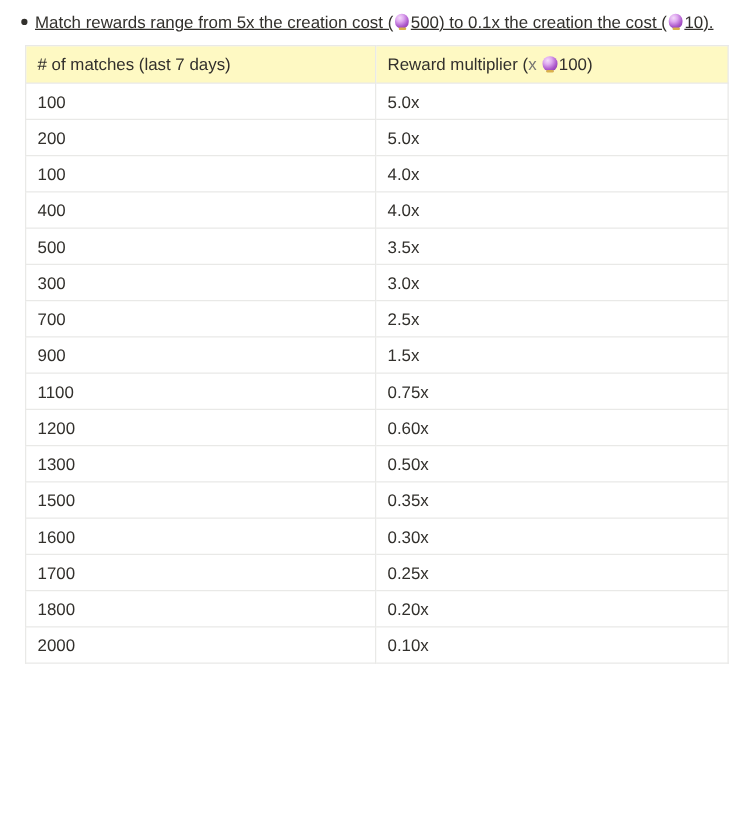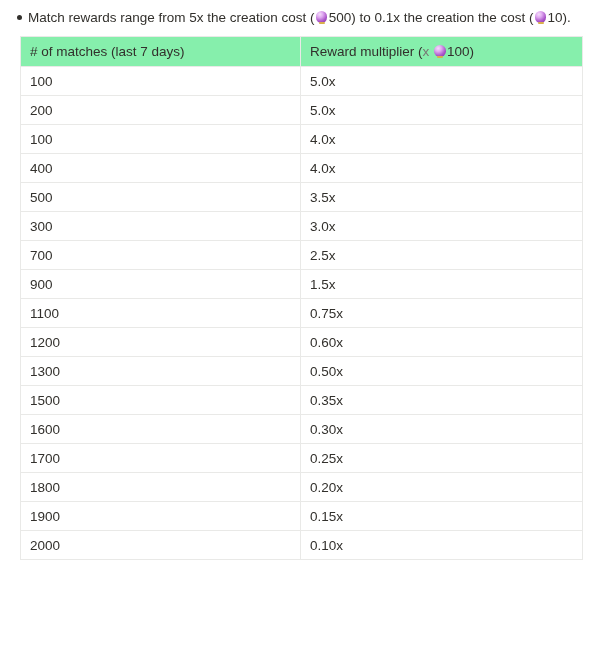--- a/index.html
+++ b/index.html
@@ -28,20 +28,21 @@
   .bullet-dot {
     width: 5px; height: 5px;
     border-radius: 50%;
     background: #32302c;
   }
   .bullet-text {
     margin: 0;
     font-size: 13.5px;
     line-height: 21px;
     white-space: nowrap;
+    text-decoration: underline;
   }
 
   
   .cb {
     display: inline-block;
     position: relative;
     width: 12px; height: 13px;
     margin: 0 1px;
     vertical-align: -2px;
   }
@@ -71,21 +72,21 @@
   table.rewards th, table.rewards td {
     border: 1px solid #e9e9e7;
     text-align: left;
     vertical-align: middle;
     padding: 0 8px 0 9px;
     font-weight: 400;
     white-space: nowrap;
     overflow: hidden;
   }
   table.rewards th {
-    background: #86efac;
+    background: #fef9c3;
     height: 29px;
   }
   table.rewards td { height: 28px; background: #ffffff; }
   .muted-x { color: #787774; }
 </style>
 </head>
 <body>
 
 <div class="bullet-item">
   <span class="bullet-marker-box">
@@ -177,23 +178,19 @@
   <tr>
     <td>1700</td>
     <td>0.25x</td>
   </tr>
 
   <tr>
     <td>1800</td>
     <td>0.20x</td>
   </tr>
 
-  <tr>
-    <td>1900</td>
-    <td>0.15x</td>
-  </tr>
 
   <tr>
     <td>2000</td>
     <td>0.10x</td>
   </tr>
 </tbody>
 </table>
 
 </body></html>

